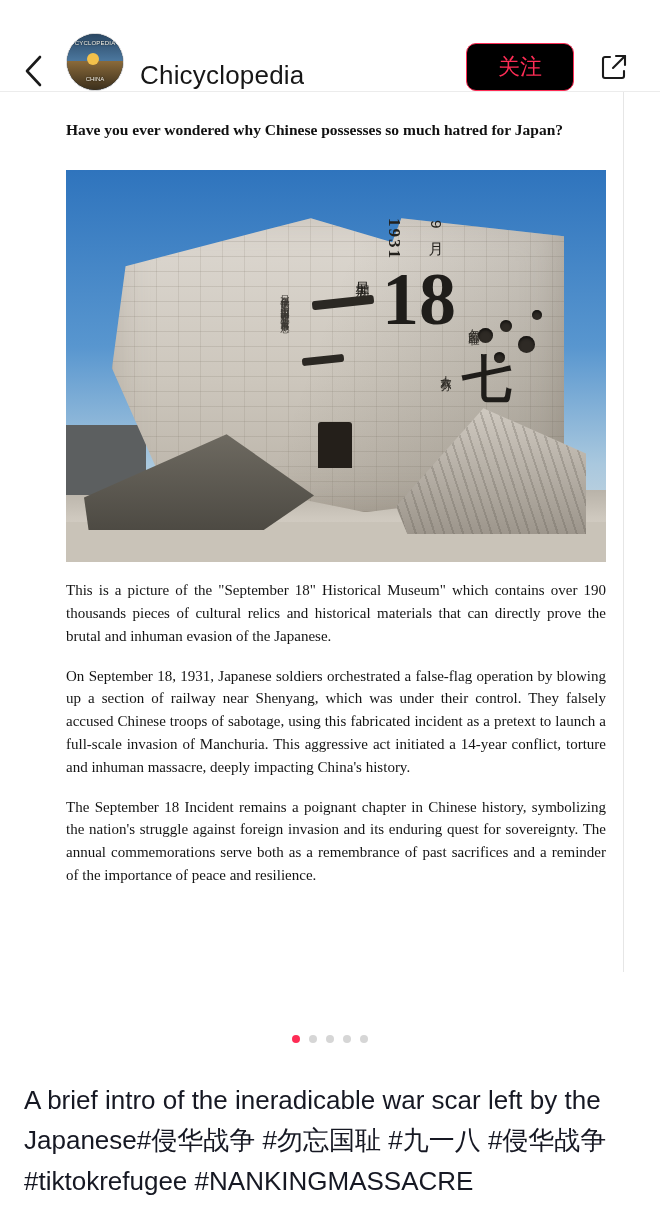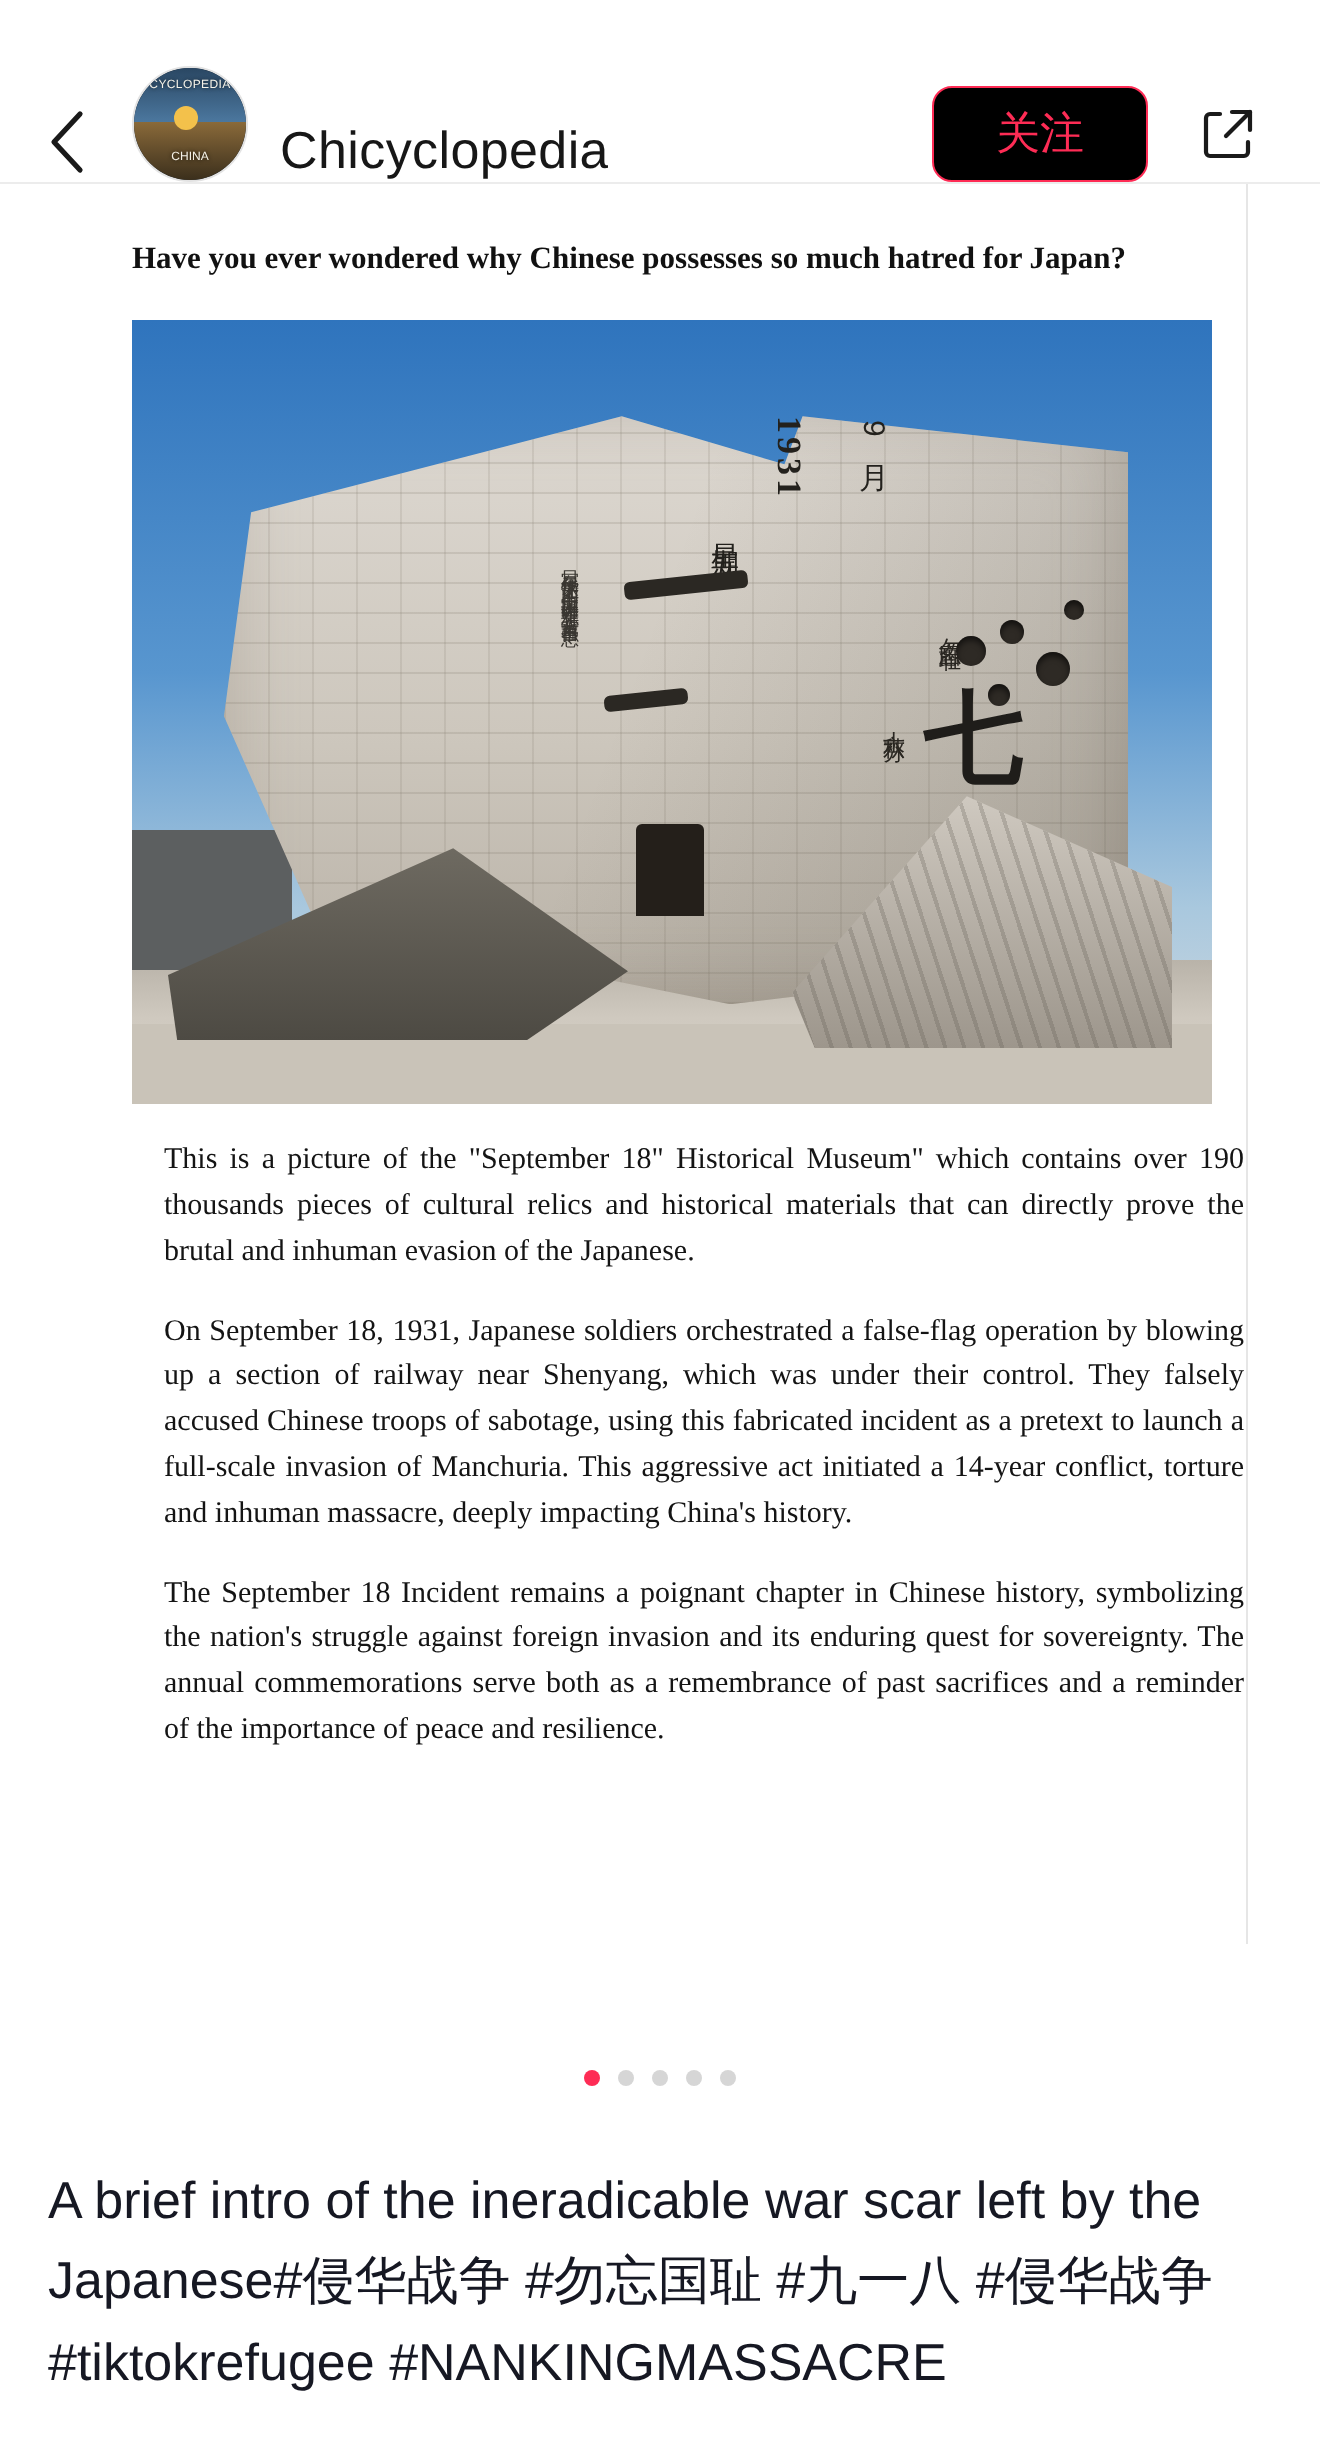--- a/index.html
+++ b/index.html
@@ -124,21 +124,21 @@
     border-right: 1px solid #e6e6e6;
     padding: 28px 18px 0 66px;
     overflow: hidden;
   }
   .card-title {
     font-family: "Liberation Serif", serif;
     font-weight: bold;
     font-size: 15.5px;
     color: #111;
     line-height: 1.3;
-    margin-bottom: 20px;
+    margin-bottom: 30px;
   }
   .photo {
     width: 540px;
     height: 392px;
     position: relative;
     overflow: hidden;
     background: linear-gradient(180deg,#3b7fc4 0%, #7fb4dd 58%, #cfd6d6 100%);
   }
   .photo .sky {
     position: absolute; inset: 0;
@@ -252,21 +252,20 @@
   }
 
   .para {
     font-family: "Liberation Serif", serif;
     font-size: 15px;
     line-height: 1.52;
     color: #141414;
     text-align: justify;
     width: 540px;
     margin-top: 17px;
-    margin-left: 16px;
   }
 
   
   .dots {
     flex: 0 0 46px;
     display: flex;
     align-items: center;
     justify-content: center;
     gap: 9px;
     background: #fff;
@@ -342,20 +341,21 @@
         <div class="wall-left"></div>
 
         <div class="mono"></div>
         <div class="mono-shadow"></div>
 
         <div class="calli">日军侵华铁证如山 血泪斑斑国耻难忘 吾辈当自强不息</div>
 
         <div class="yr1931">1931</div>
         <div class="mon9">9月</div>
         <div class="wuji">星期五</div>
+        <div class="big18">18</div>
         <div class="vtext1">勿忘国耻</div>
         <div class="bigqi">七</div>
         <div class="vtext2">十六秋分</div>
 
         <div class="slot" style="left:246px; top:128px; width:62px; height:9px;"></div>
         <div class="slot" style="left:236px; top:186px; width:42px; height:8px;"></div>
         <div class="hole" style="left:412px; top:158px; width:15px; height:15px;"></div>
         <div class="hole" style="left:434px; top:150px; width:12px; height:12px;"></div>
         <div class="hole" style="left:452px; top:166px; width:17px; height:17px;"></div>
         <div class="hole" style="left:428px; top:182px; width:11px; height:11px;"></div>

